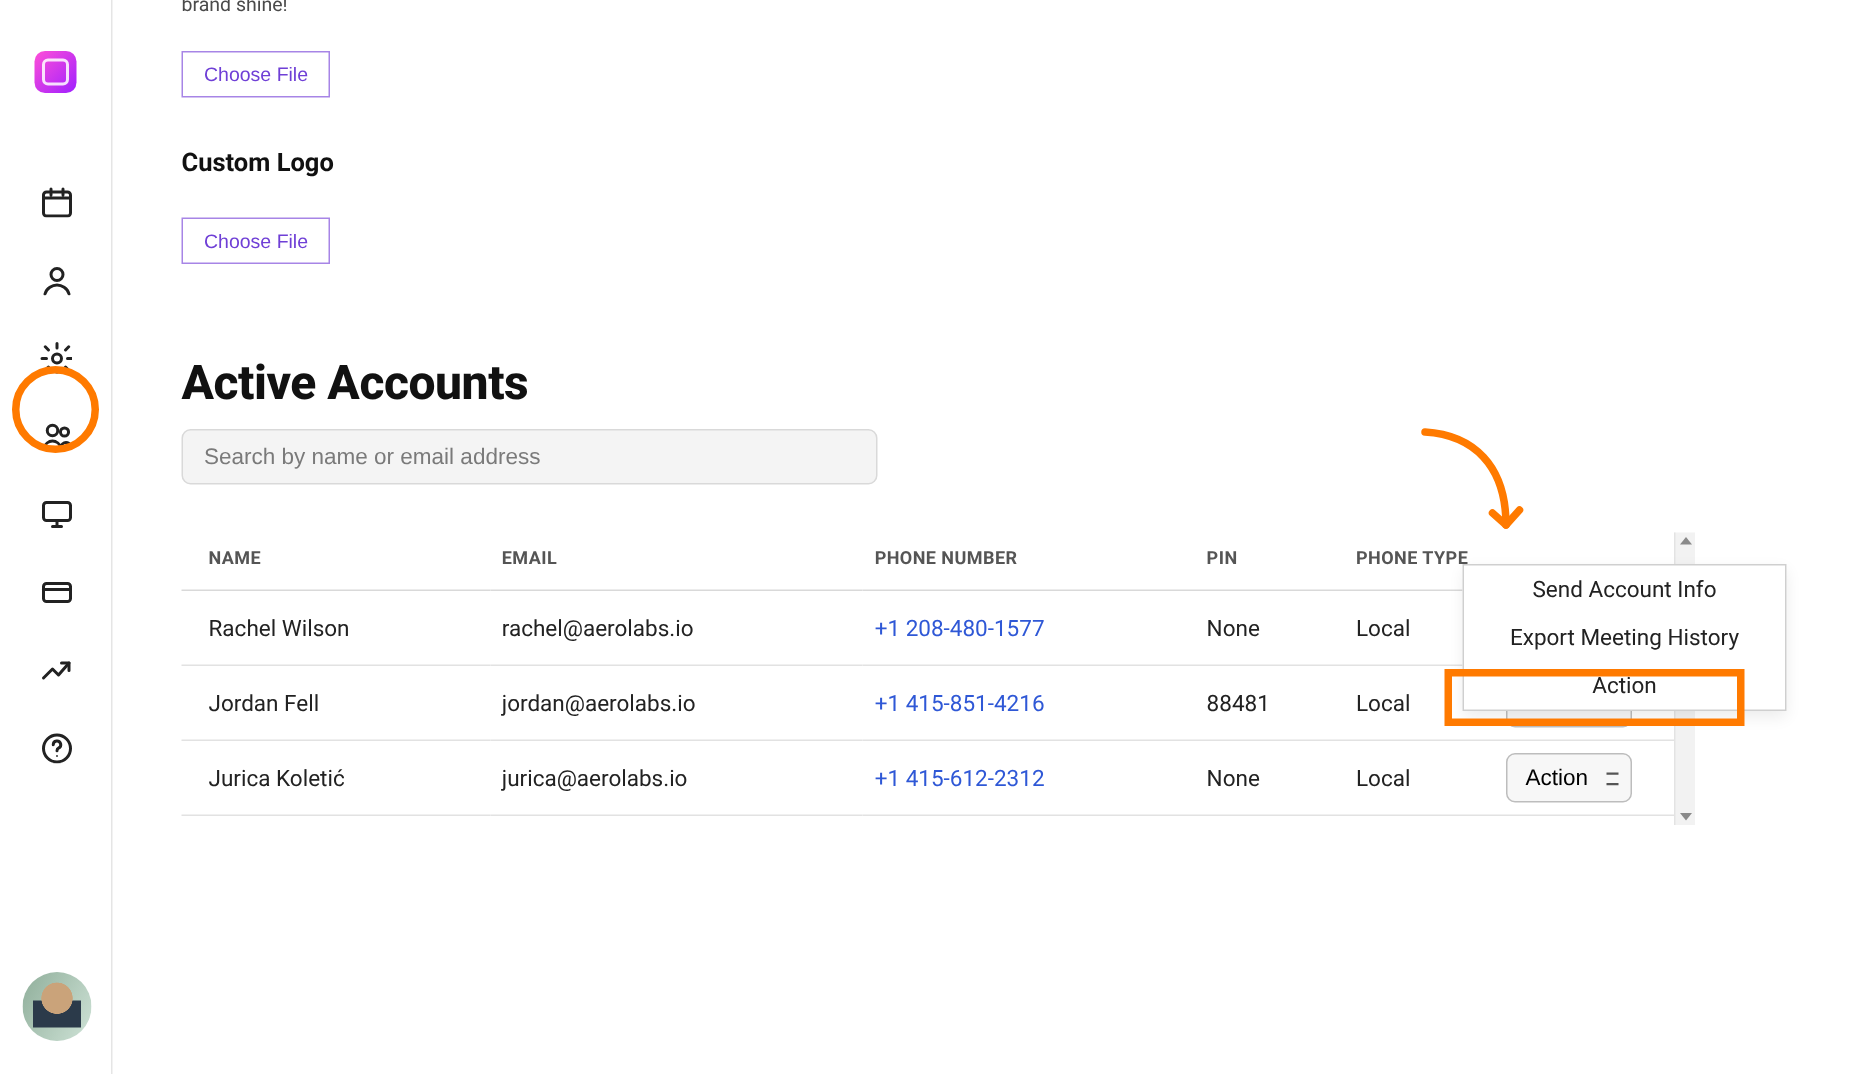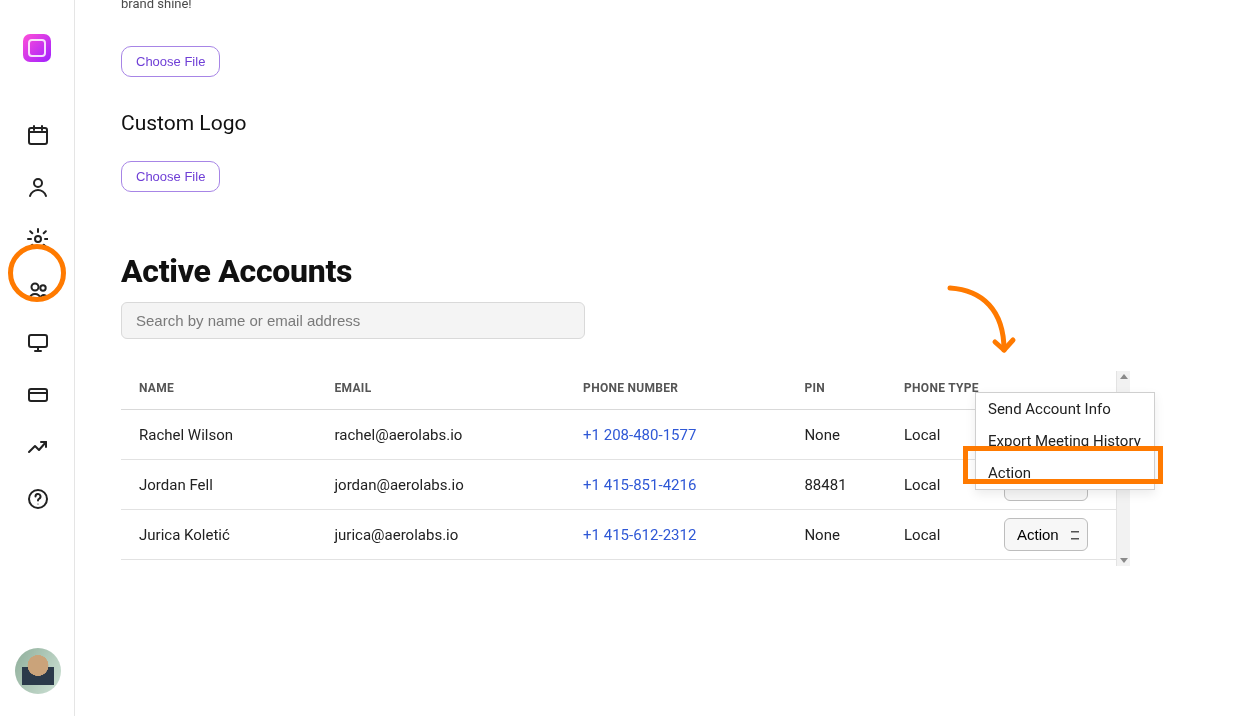--- a/index.html
+++ b/index.html
@@ -17,23 +17,23 @@
                         linear-gradient(#2b3a4a,#2b3a4a) center 70%/70% 40% no-repeat,
                         linear-gradient(120deg,#8fae9a,#cfe3d7); }
 
   
   .annotation-ring { position:absolute; left:8px; top:244px; width:58px; height:58px; border:5px solid #ff7a00; border-radius:50%; pointer-events:none; }
 
   
   .content { position:absolute; left:75px; right:0; top:0; bottom:0; overflow:hidden; padding:0 0 0 46px; }
   .intro-tail { font-size:13px; color:#4a4a4a; margin-top:-4px; }
 
-  .choose-btn { display:inline-block; margin-top:22px; padding:7px 14px; font-size:13px; color:#6f3fd6; background:#fff; border:1px solid #a785e6; border-radius:10px; cursor:pointer; }
-
-  .section-label { font-size:21px; font-weight:400; margin:34px 0 4px; }
+  .choose-btn { display:inline-block; margin-top:10px; padding:7px 14px; font-size:13px; color:#6f3fd6; background:#fff; border:1px solid #a785e6; border-radius:0; cursor:pointer; }
+
+  .section-label { font-size:17px; font-weight:700; margin:34px 0 16px; }
   .section-desc  { font-size:13px; color:#4a4a4a; margin:0 0 8px; }
 
   .page-title { font-size:32px; font-weight:800; margin:60px 0 12px; letter-spacing:-0.3px; }
 
   .search-box { width:464px; }
   .search-box input { width:100%; padding:9px 14px; font-size:15px; color:#b91c1c; background:#f4f4f4; border:1px solid #d9d9d9; border-radius:6px; outline:none; }
   .search-box input::placeholder { color:#7a7a7a; }
 
   
   .table-wrap { position:relative; margin-top:32px; width:995px; }
@@ -54,21 +54,21 @@
       linear-gradient(#555,#555) center 9px/8px 1.5px no-repeat; 
   }
   .action-highlight .action-select { border:1px solid #4b84ff; background:#fff; }
 
   
   .scrollbar { position:absolute; right:-14px; top:0; bottom:-6px; width:14px; background:#f2f2f2; border-left:1px solid #e3e3e3; }
   .scrollbar::before { content:""; position:absolute; top:3px; left:3px; width:0; height:0; border-left:4px solid transparent; border-right:4px solid transparent; border-bottom:5px solid #8a8a8a; }
   .scrollbar::after  { content:""; position:absolute; bottom:3px; left:3px; width:0; height:0; border-left:4px solid transparent; border-right:4px solid transparent; border-top:5px solid #8a8a8a; }
 
   
-  .menu { position:absolute; left:975px; top:392px; width:180px; background:#fff; border:1px solid #cfcfcf; box-shadow:0 4px 10px rgba(0,0,0,0.08); z-index:20; }
+  .menu { position:absolute; left:975px; top:376px; width:216px; background:#fff; border:1px solid #cfcfcf; box-shadow:0 4px 10px rgba(0,0,0,0.08); z-index:20;text-align:center; }
   .menu-item { padding:7px 12px; font-size:15px; color:#222; cursor:pointer; white-space:nowrap; overflow:hidden; }
   .menu-item.selected { background:#1a66ff; color:#fff; }
 
   
   .annotation-box { position:absolute; left:963px; top:446px; width:200px; height:38px; border:5px solid #ff7a00; pointer-events:none; z-index:30; }
 
   
   .annotation-arrow { position:absolute; left:942px; top:280px; width:80px; height:100px; pointer-events:none; z-index:30; }
   .annotation-arrow svg { width:100%; height:100%; }
 </style>

